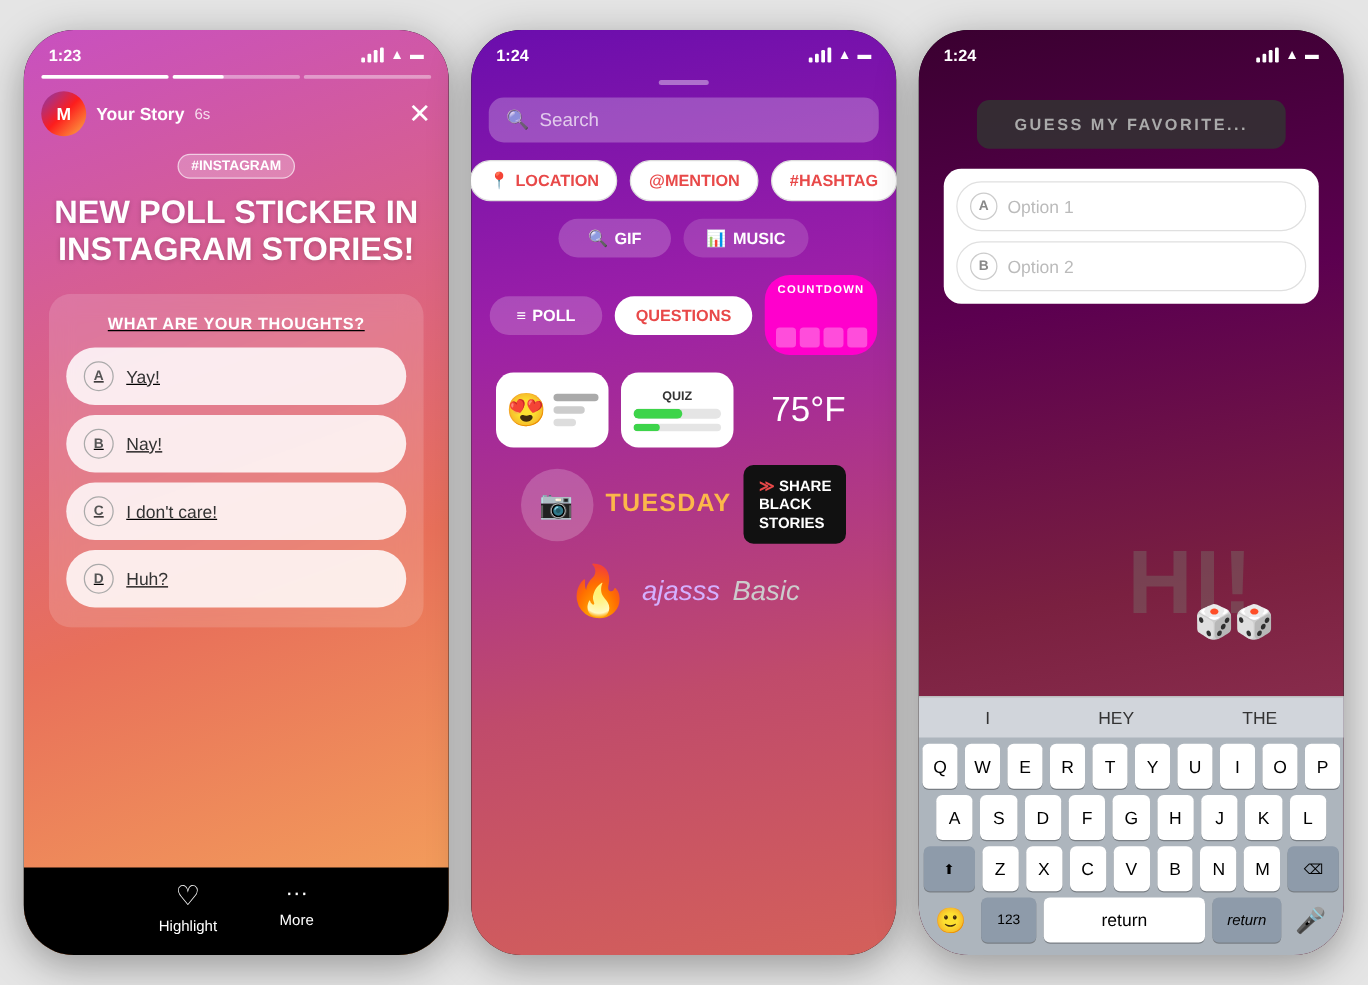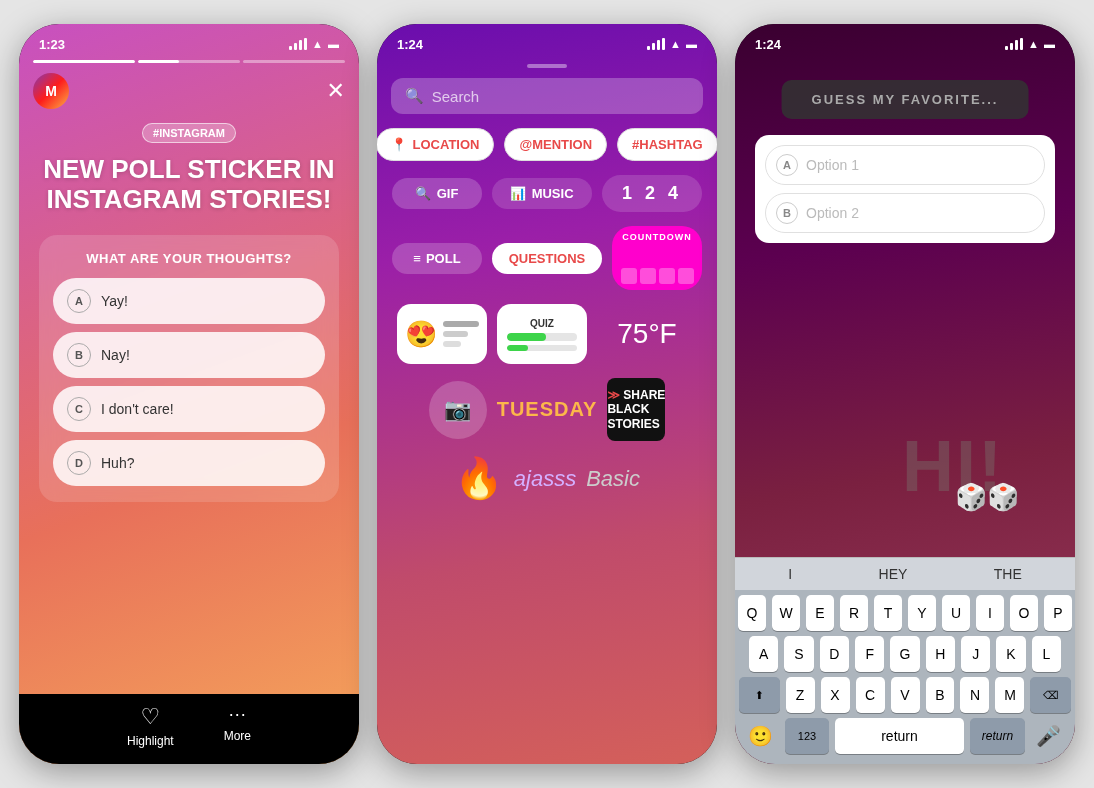--- a/index.html
+++ b/index.html
@@ -139,20 +139,21 @@
       padding: 10px 20px;
       line-height: 1.15;
       text-shadow: 0 1px 4px rgba(0,0,0,0.2);
     }
     .poll-card {
       background: rgba(255,255,255,0.15);
       backdrop-filter: blur(10px);
       border-radius: 18px;
       margin: 10px 20px;
       padding: 16px 14px;
+      text-decoration: underline;
     }
     .poll-question {
       color: #fff;
       font-size: 13px;
       font-weight: 800;
       text-align: center;
       letter-spacing: 0.5px;
       margin-bottom: 12px;
     }
     .poll-option {
@@ -384,21 +385,21 @@
       font-size: 20px;
       font-weight: 800;
       letter-spacing: 1px;
     }
     .sticker-share {
       background: #111;
       color: #fff;
       font-size: 12px;
       font-weight: 900;
       line-height: 1.2;
-      padding: 10px 0;
+      padding: 10px 12px;
       border-radius: 8px;
       text-align: left;
     }
     .share-icon { color: #e84949; }
     .sticker-fire { font-size: 40px; }
     .sticker-basic {
       color: #ccc;
       font-size: 22px;
       font-style: italic;
     }
@@ -593,20 +594,24 @@
           <div class="story-prog-bar">
               <div class="story-prog-fill" style="width:40%"></div>
             </div>
           <div class="story-prog-bar">
               <div class="story-prog-fill" style="width:0%"></div>
             </div>
         </div>
 
         <div class="story-header">
           <div class="story-avatar">M</div>
+          <div class="story-info">
+            <span class="story-name">Your Story</span>
+            <span class="story-time">6s</span>
+          </div>
           <span class="story-close">✕</span>
         </div>
 
         <div class="hashtag-badge">#INSTAGRAM</div>
 
         <div class="s1-headline">NEW POLL STICKER IN INSTAGRAM STORIES!</div>
 
         <div class="poll-card">
           <div class="poll-question">WHAT ARE YOUR THOUGHTS?</div>
           <div class="poll-option">
@@ -681,23 +686,20 @@
 
           <div class="s2-row">
             <div class="sticker-btn sticker-gif">
               <span>🔍</span>
               <span>GIF</span>
             </div>
             <div class="sticker-btn sticker-music">
               <span>📊</span>
               <span>MUSIC</span>
             </div>
-            <div class="sticker-btn sticker-count">
-              <span>1 2 4</span>
-            </div>
           </div>
 
           <div class="s2-row">
             <div class="sticker-btn sticker-poll">
               <span>≡</span>
               <span>POLL</span>
             </div>
             <div class="sticker-btn sticker-questions">
               <span>QUESTIONS</span>
             </div>

